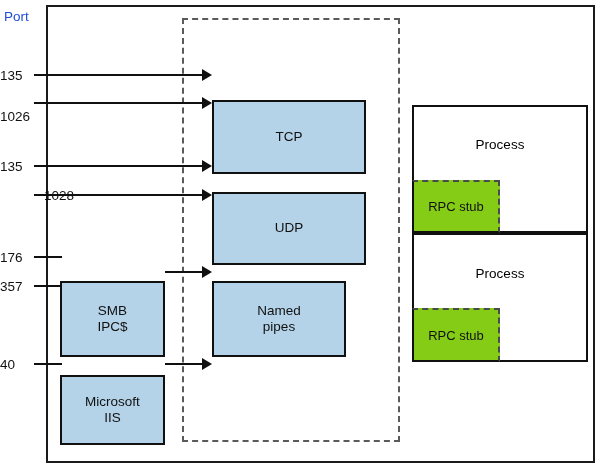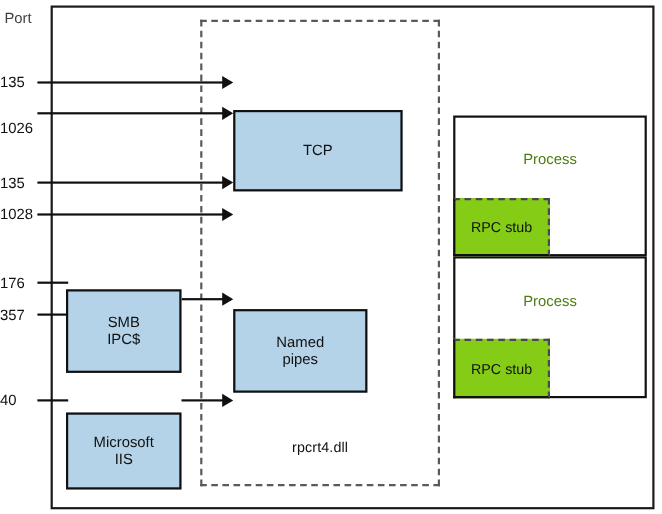--- a/index.html
+++ b/index.html
@@ -63,45 +63,45 @@
     font-size: 13.5px;
     color: #111111;
     line-height: 1.22;
     white-space: pre-line;
     margin-top: 47px;
   }
 
   
   .box-tcp    { left: 212px; top: 53px;  width: 154px; height: 74px; }
   .box-udp    { left: 212px; top: 145px; width: 154px; height: 73px; }
-  .box-pipes  { left: 212px; top: 234px; width: 122px; height: 76px; }
+  .box-pipes  { left: 212px; top: 234px; width: 134px; height: 76px; }
   .box-http   { left: 212px; top: 328px; width: 154px; height: 70px; }
 
   
-  .box-smb    { left: 60px;  top: 216px; width: 105px; height: 76px; text-align: center; }
+  .box-smb    { left: 60px;  top: 234px; width: 105px; height: 76px; text-align: center; }
   .box-iis    { left: 60px;  top: 328px; width: 105px; height: 70px; }
 
   
   .process {
     position: absolute;
     box-sizing: border-box;
     background: #ffffff;
     border: 2px solid #101010;
     left: 412px;
     width: 176px;
   }
   .process-1 { top: 105px; height: 128px; }
   .process-2 { top: 233px; height: 129px; }
   .process-label {
     position: absolute;
     left: 0;
     width: 100%;
     text-align: center;
     font-size: 13.5px;
-    color: #4d7c0f;
+    color: #000000;
   }
   .process-1 .process-label { top: 30px; }
   .process-2 .process-label { top: 31px; }
 
   
   .rpc-stub {
     position: absolute;
     box-sizing: border-box;
     background: #84cc16;
     border-top: 2px dashed #4a4a4a;
@@ -116,21 +116,21 @@
   }
   .rpc-stub-1 { left: 412px; top: 180px; width: 88px; height: 53px; }
   .rpc-stub-2 { left: 412px; top: 308px; width: 88px; height: 54px; }
 
   
   .port-heading {
     position: absolute;
     left: 4px;
     top: 9px;
     font-size: 13.5px;
-    color: #404040;
+    color: #1d4ed8;
   }
   .port-label {
     position: absolute;
     width: 36px;
     font-size: 13.5px;
     color: #111111;
     transform: translateY(-50%);
   }
 
   
@@ -151,28 +151,27 @@
   }
 </style>
 </head>
 <body>
 
 <div id="stage">
 
   <div class="outer-frame"></div>
 
   <div class="dll-frame"></div>
-  <div class="dll-label">rpcrt4.dll</div>
 
   <div class="port-heading">Port</div>
 
   <div class="port-label" style="left:0px; top:75px;">135</div>
   <div class="port-label" style="left:0px; top:103px;margin-top:13px;">1026</div>
   <div class="port-label" style="left:0px; top:166px;">135</div>
-  <div class="port-label" style="left:0px; top:195px;">1028</div>
+  <div class="port-label" style="left:0px; top:195px;padding-left:44px;">1028</div>
   <div class="port-label" style="left:0px; top:257px;">176</div>
   <div class="port-label" style="left:0px; top:286px;">357</div>
   <div class="port-label" style="left:0px; top:364px;">40</div>
 
   <div class="wire" style="left:34px; top:75px;  width:176px;"></div>
   <div class="arrow-head" style="left:202px; top:75px;"></div>
   <div class="wire" style="left:34px; top:103px; width:176px;"></div>
   <div class="arrow-head" style="left:202px; top:103px;"></div>
 
   <div class="wire" style="left:34px; top:166px; width:176px;"></div>
@@ -184,20 +183,21 @@
   <div class="wire" style="left:34px; top:286px; width:28px;"></div>
 
   <div class="wire" style="left:34px; top:364px; width:28px;"></div>
 
   <div class="wire" style="left:165px; top:272px; width:45px;"></div>
   <div class="arrow-head" style="left:202px; top:272px;"></div>
   <div class="wire" style="left:165px; top:364px; width:45px;"></div>
   <div class="arrow-head" style="left:202px; top:364px;"></div>
 
   <div class="box box-tcp">TCP</div>
+  <div class="box box-udp">UDP</div>
   <div class="box box-pipes">Named
 pipes</div>
 
   <div class="box box-smb">SMB
 IPC$</div>
   <div class="box box-iis">Microsoft
 IIS</div>
 
   <div class="process process-1">
     <div class="process-label">Process</div>

